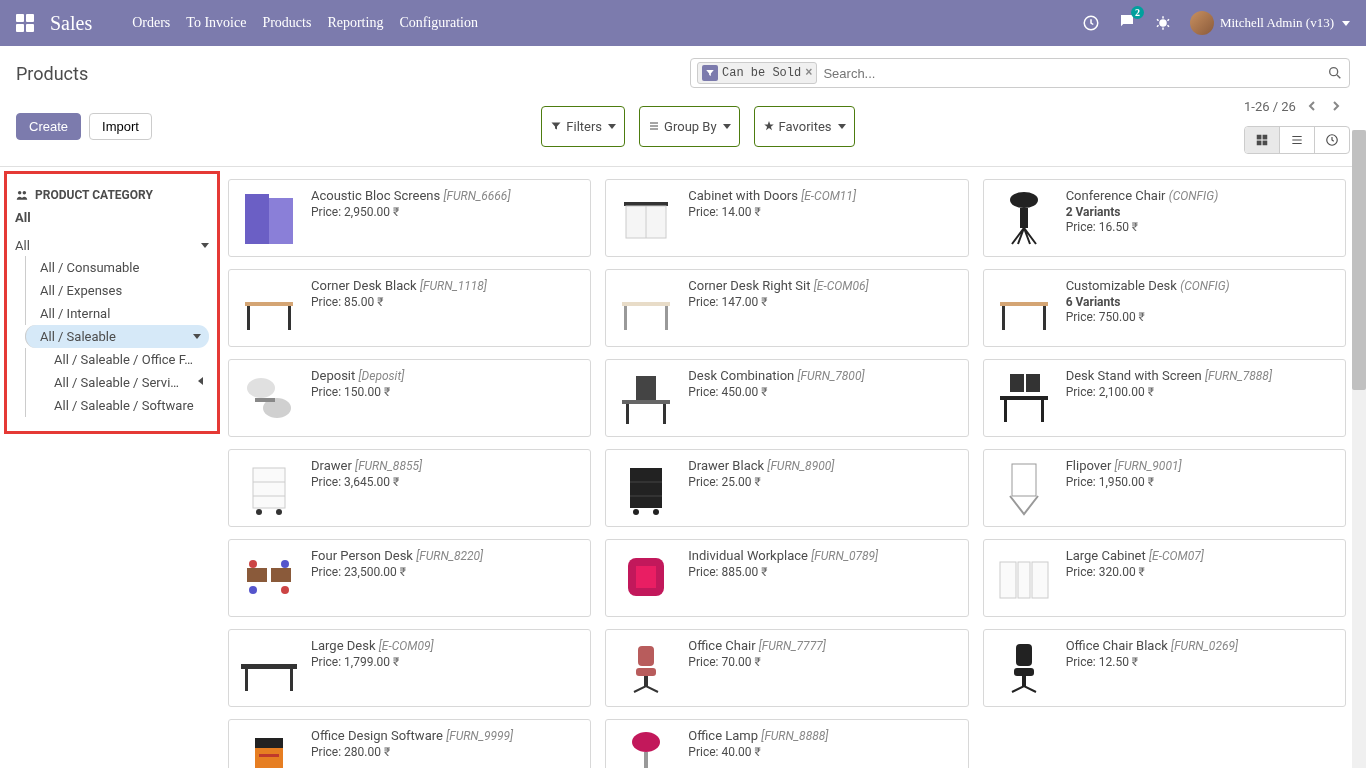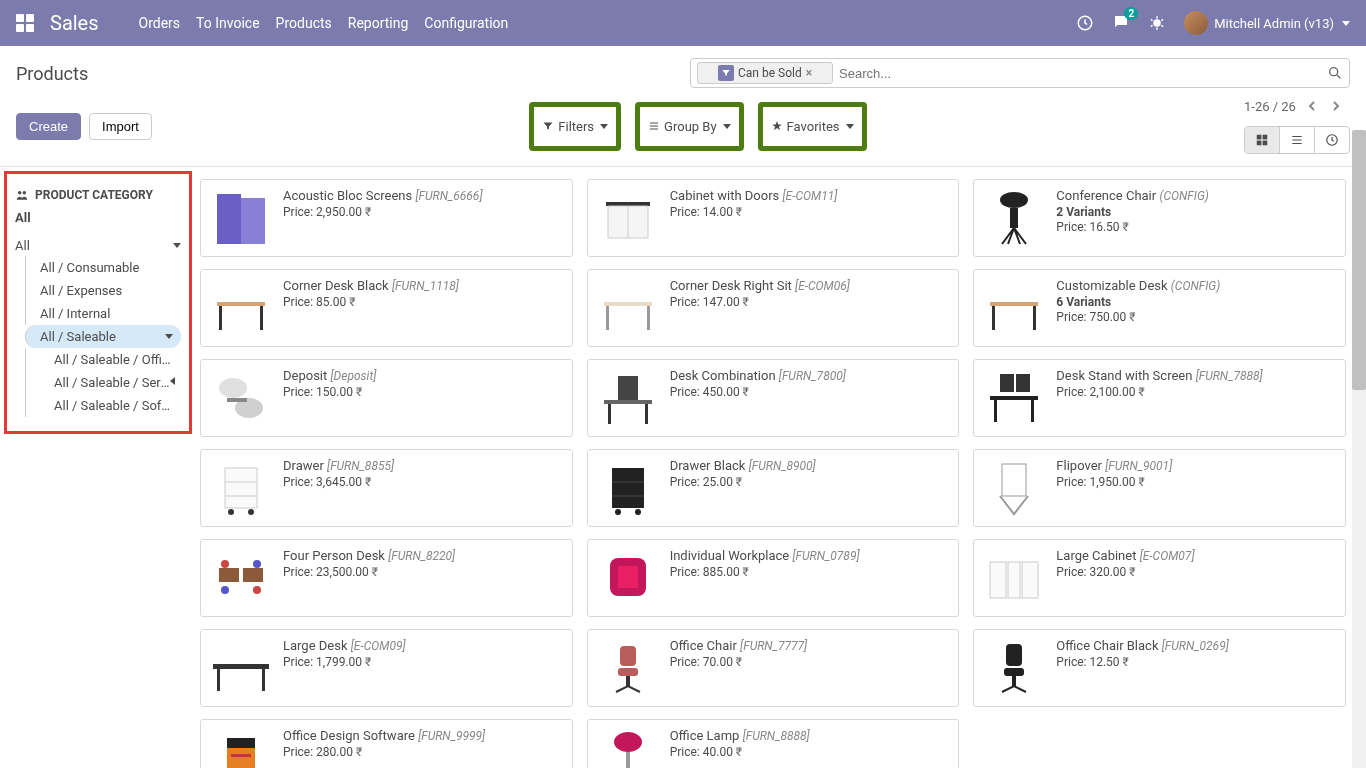--- a/index.html
+++ b/index.html
@@ -1,56 +1,56 @@
 <!DOCTYPE html>
 <html><head>
 <meta charset="utf-8">
 <style>
 * { box-sizing: border-box; margin: 0; padding: 0; }
 body { font-family: -apple-system, BlinkMacSystemFont, "Segoe UI", Roboto, sans-serif; font-size: 13px; color: #4c4c4c; background: #fff; overflow: hidden; }
-.navbar { background: #7c7bad; height: 46px; display: flex; align-items: center; padding: 0 16px; color: #fff; }
+.navbar { background: #7c7bad; height: 46px; display: flex; align-items: center; padding: 0 16px; color: #fff; font-family: Liberation Serif, serif; }
 .nav-apps-icon { width: 18px; height: 18px; display: grid; grid-template-columns: repeat(2, 1fr); grid-template-rows: repeat(2, 1fr); gap: 2px; margin-right: 16px; cursor: pointer; }
 .nav-apps-icon span { background: #fff; border-radius: 1px; }
 .nav-brand { font-size: 20px; margin-right: 40px; }
 .nav-menu { display: flex; gap: 16px; flex: 1; }
 .nav-menu a { color: #fff; text-decoration: none; font-size: 14px; cursor: pointer; }
 .nav-right { display: flex; align-items: center; gap: 18px; }
 .nav-icon { width: 18px; height: 18px; fill: #fff; cursor: pointer; }
 .nav-chat { position: relative; }
 .nav-badge { position: absolute; top: -6px; right: -8px; background: #00a09d; color: #fff; font-size: 10px; padding: 1px 4px; border-radius: 8px; font-weight: bold; }
 .nav-user { display: flex; align-items: center; gap: 6px; cursor: pointer; }
 .nav-avatar { width: 24px; height: 24px; border-radius: 50%; background: linear-gradient(135deg, #c89060, #8a5a3a); }
 .control-panel { padding: 12px 16px; border-bottom: 1px solid #e0e0e0; }
 .cp-top { display: flex; justify-content: space-between; margin-bottom: 10px; align-items: center; }
 .cp-title { font-size: 18px; color: #4c4c4c; }
 .search-wrap { display: flex; align-items: center; border: 1px solid #ccc; border-radius: 4px; width: 660px; height: 30px; padding: 0 6px; }
-.search-facet { display: flex; align-items: center; background: #f0f0f0; border: 1px solid #ccc; border-radius: 3px; padding: 2px 20px; font-size: 12px; margin-right: 6px; }
+.search-facet { display: flex; align-items: center; background: #f0f0f0; border: 1px solid #ccc; border-radius: 3px; padding: 2px 4px; font-size: 12px; margin-right: 6px; font-family: Liberation Mono, monospace; }
 .facet-icon { width: 16px; height: 16px; background: #7c7bad; display: flex; align-items: center; justify-content: center; margin-right: 4px; border-radius: 2px; }
 .facet-icon svg { fill: #fff; width: 10px; height: 10px; }
 .facet-remove { margin-left: 4px; color: #888; cursor: pointer; font-weight: bold; }
 .search-input { border: none; outline: none; flex: 1; font-size: 13px; }
 .search-glass { width: 16px; height: 16px; fill: #666; cursor: pointer; }
 .cp-bottom { display: flex; justify-content: space-between; align-items: center; }
 .cp-left { display: flex; gap: 8px; }
 .btn { padding: 5px 12px; border: 1px solid #ccc; background: #fff; border-radius: 4px; cursor: pointer; font-size: 13px; }
 .btn-primary { background: #7c7bad; color: #fff; border-color: #7c7bad; }
 .cp-mid { display: flex; gap: 14px; }
-.dd-btn { display: flex; align-items: center; gap: 4px; cursor: pointer; padding: 12px 8px; border: 5px solid #4d7c0f; border-radius: 4px; background: #fff; font-size: 13px; }
+.dd-btn { display: flex; align-items: center; gap: 4px; cursor: pointer; padding: 12px 8px; border: 1px solid #4d7c0f; border-radius: 4px; background: #fff; font-size: 13px; }
 .dd-btn svg { width: 12px; height: 12px; fill: #4c4c4c; }
 .caret-down { width: 0; height: 0; border-left: 4px solid transparent; border-right: 4px solid transparent; border-top: 5px solid #4c4c4c; margin-left: 2px; }
 .cp-right { display: flex; gap: 12px; flex-direction: column; }
 .pager { display: flex; align-items: center; gap: 8px; font-size: 13px; color: #666; }
 .pager-arrow { width: 16px; height: 16px; fill: #888; cursor: pointer; }
 .view-switcher { display: flex; border: 1px solid #ccc; border-radius: 4px; overflow: hidden; }
 .view-btn { padding: 6px 10px; cursor: pointer; display: flex; align-items: center; border-right: 1px solid #ccc; }
 .view-btn:last-child { border-right: none; }
 .view-btn.active { background: #e9e9e9; }
 .view-btn svg { width: 14px; height: 14px; fill: #4c4c4c; }
 .main { display: flex; height: calc(768px - 46px - 84px); }
-.sidebar { width: 188px; padding: 14px 8px; border: 3px solid #e53935; margin: 4px 4px 0 4px; height: fit-content; }
+.sidebar { width: 216px; padding: 14px 8px; border: 3px solid #e53935; margin: 4px 4px 0 4px; height: fit-content; }
 .sb-title { display: flex; align-items: center; gap: 6px; font-weight: bold; font-size: 12px; color: #4c4c4c; margin-bottom: 8px; }
 .sb-title svg { width: 14px; height: 14px; fill: #4c4c4c; }
 .sb-all { font-weight: bold; margin-bottom: 10px; cursor: pointer; }
 .sb-node { padding: 3px 0; cursor: pointer; display: flex; justify-content: space-between; align-items: center; }
 .sb-tree { margin-left: 4px; }
 .sb-tree-item { padding: 4px 8px 4px 14px; cursor: pointer; border-left: 1px solid #ccc; margin-left: 6px; position: relative; }
 .sb-tree-item.selected { background: #d6e9f8; border-radius: 11px; display: flex; justify-content: space-between; align-items: center; }
 .sb-sub-item { padding: 4px 8px 4px 28px; cursor: pointer; border-left: 1px solid #ccc; margin-left: 6px; white-space: nowrap; overflow: hidden; text-overflow: ellipsis; position: relative; }
 .sb-arrow-left { position: absolute; right: 6px; top: 6px; width: 0; height: 0; border-top: 4px solid transparent; border-bottom: 4px solid transparent; border-right: 5px solid #4c4c4c; }
 .kanban { flex: 1; overflow-y: auto; padding: 12px 20px 12px 4px; }

